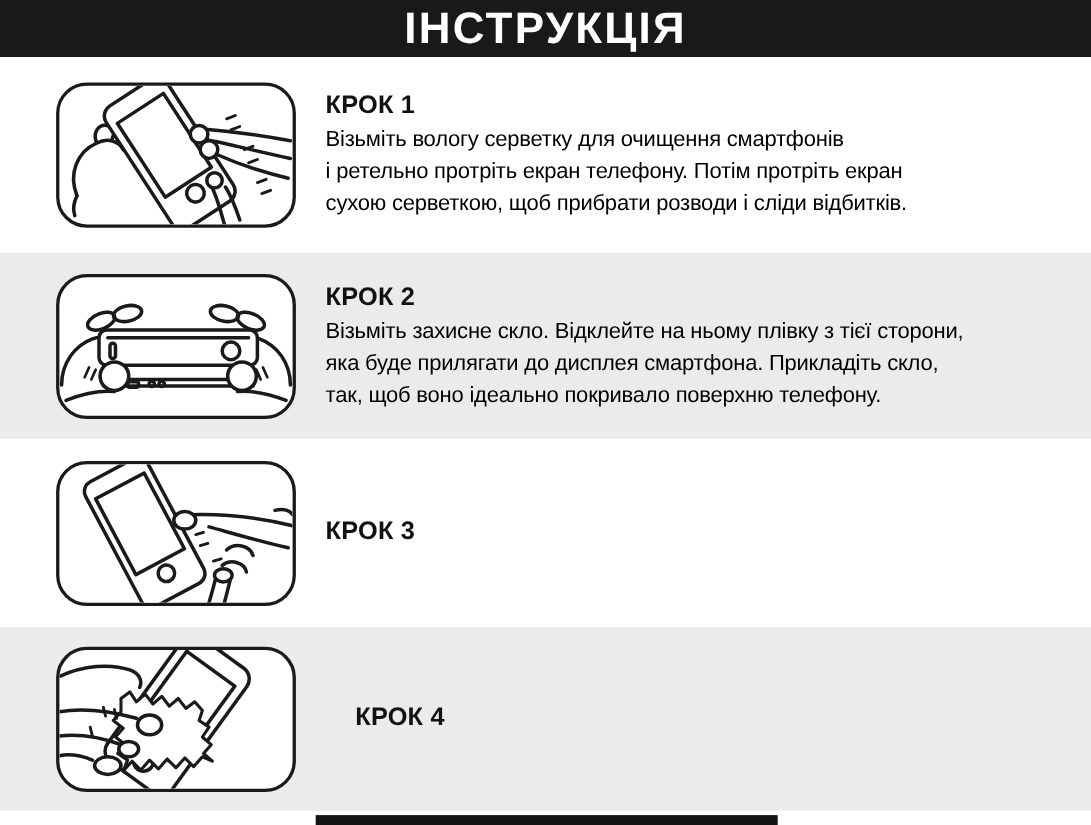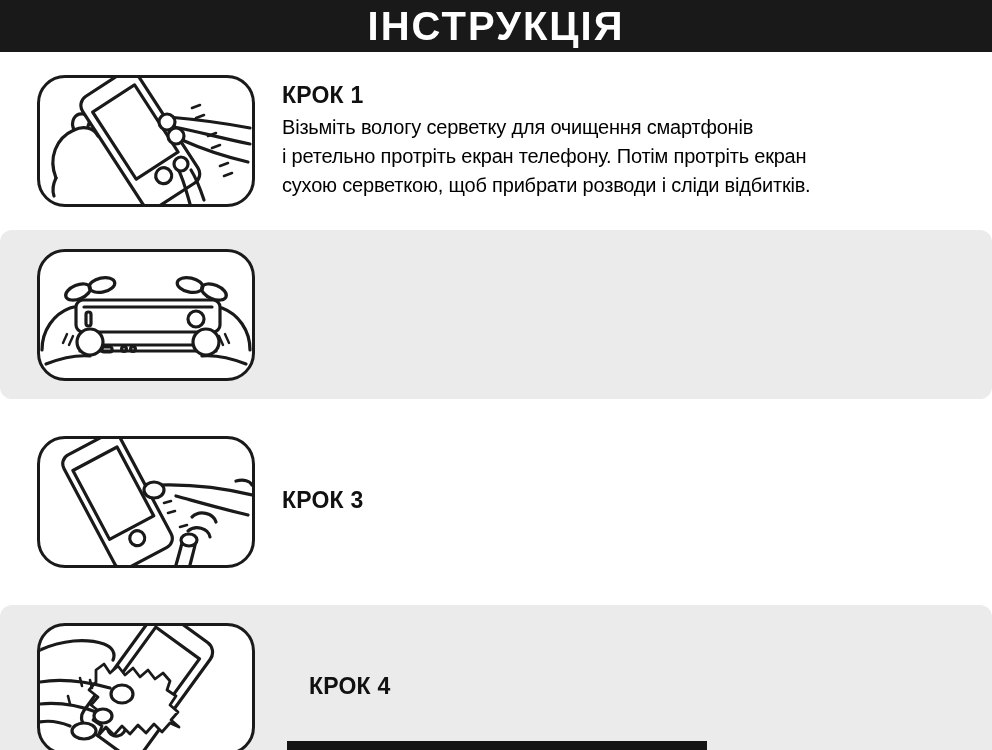--- a/index.html
+++ b/index.html
@@ -9,25 +9,25 @@
     font-family:"Liberation Sans","DejaVu Sans",sans-serif;
   }
   .header{
     height:52px;background:#191919;
     display:flex;align-items:center;justify-content:center;
   }
   .header-title{
     color:#ffffff;font-size:40px;font-weight:bold;letter-spacing:2px;
   }
   .step{
-    display:flex;align-items:center;padding-left:37px;box-sizing:border-box;border-radius:12px;
+    display:flex;align-items:center;padding-left:51px;box-sizing:border-box;
   }
   .step.s1{height:178px;background:#ffffff;}
   .step.s2{height:169px;background:#ebebeb;}
-  .step.s3{height:206px;background:#ffffff;}
+  .step.s3{height:171px;background:#ffffff;}
   .step.s4{height:167px;background:#ebebeb;gap:27px;}
   .figure{
     width:218px;height:132px;flex:none;
     background:#ffffff;border:3px solid #1a1a1a;border-radius:28px;
     display:flex;align-items:center;justify-content:center;
     box-sizing:border-box;overflow:hidden;
   }
   .figure svg{display:block;}
   .step-text{margin-left:27px;width:690px;}
   .step-title{
@@ -127,20 +127,26 @@
           <circle cx="166" cy="90" r="13" fill="#ffffff"></circle>
         </g>
         <g stroke-width="2.4">
           <path d="M27,82 l-4,9"></path>
             <path d="M33,84 l-4,9"></path>
           <path d="M185,82 l4,9"></path>
             <path d="M179,84 l4,9"></path>
         </g>
       </g>
     </svg>
+  </div>
+  <div class="step-text">
+    <div class="step-title">КРОК 2</div>
+    <div class="step-body">Візьміть захисне скло. Відклейте на ньому плівку з тієї сторони,
+яка буде прилягати до дисплея смартфона. Прикладіть скло,
+так, щоб воно ідеально покривало поверхню телефону.</div>
   </div>
 </div>
 
 <div class="step s3">
   <div class="figure">
     <svg width="212" height="126" viewBox="0 0 212 126">
       <g stroke="#1a1a1a" stroke-width="3.2" fill="none" stroke-linecap="round" stroke-linejoin="round">
         <g transform="rotate(-28 78 63)">
           <rect x="46" y="-2" width="64" height="128" rx="10" fill="#ffffff"></rect>
           <rect x="53" y="14" width="50" height="78"></rect>

